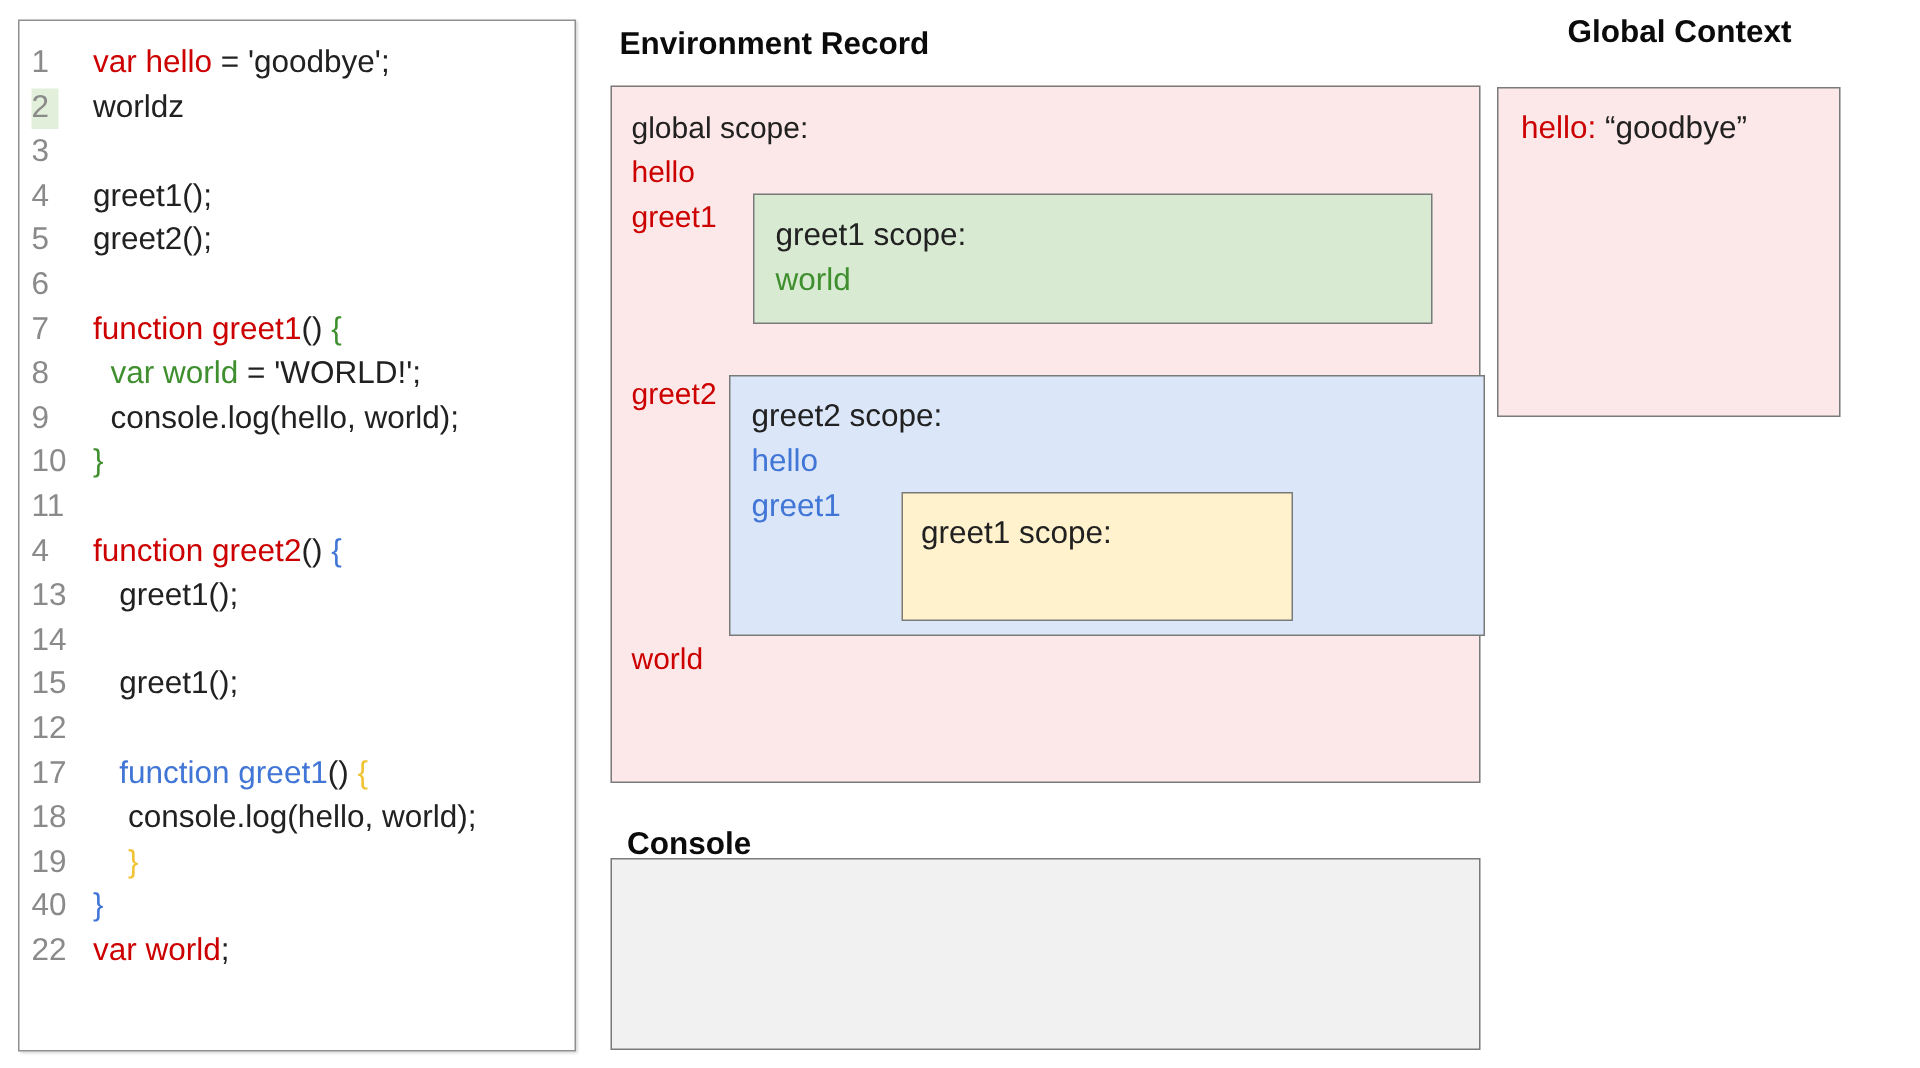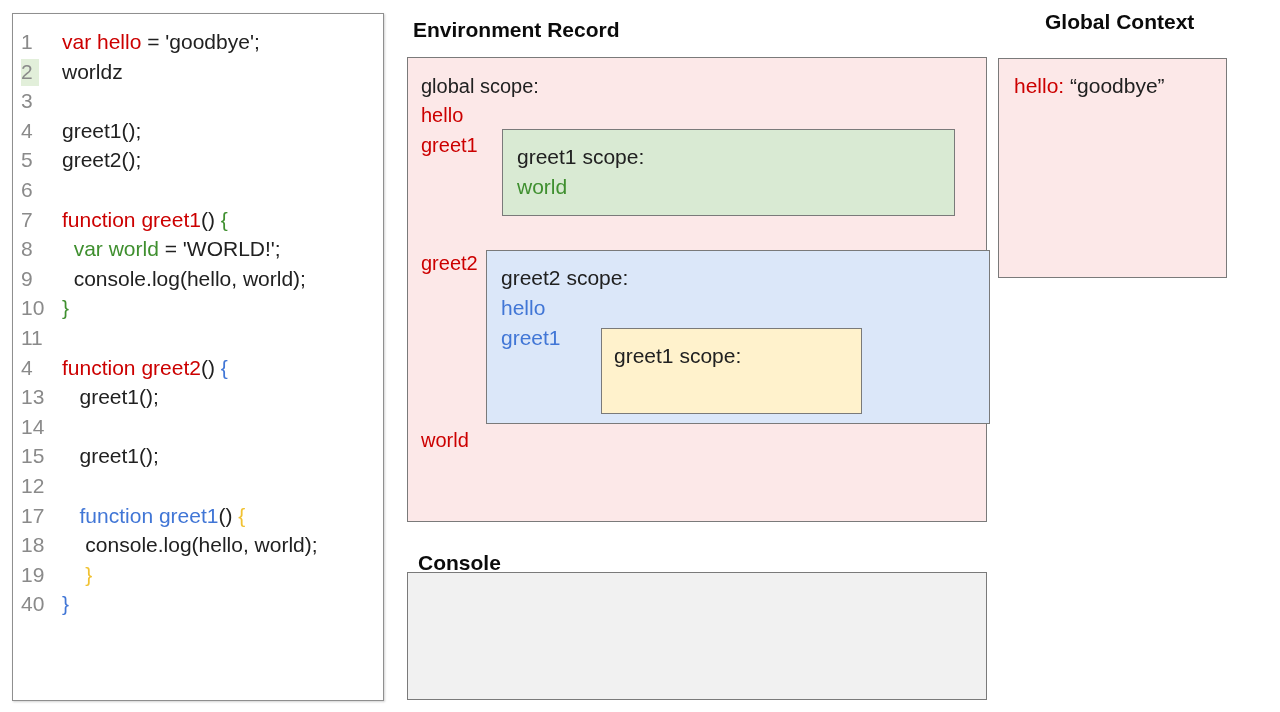--- a/index.html
+++ b/index.html
@@ -128,20 +128,24 @@
           <span class="code"><span class="c-k">    console.log(hello, world);</span></span>
         </div>
         <div class="code-line">
           <span class="ln"><b>19</b></span>
           <span class="code"><span class="c-k">    </span><span class="c-y">}</span></span>
         </div>
         <div class="code-line">
           <span class="ln"><b>40</b></span>
           <span class="code"><span class="c-b">}</span></span>
         </div>
+        <div class="code-line">
+          <span class="ln"><b>22</b></span>
+          <span class="code"><span class="c-r">var world</span><span class="c-k">;</span></span>
+        </div>
       </div>
   </div>
 
   <div class="heading h-env">Environment Record</div>
   <div class="dbox env-box"></div>
 
   <div class="env-label lbl-0 c-black">global scope:</div>
   <div class="env-label lbl-1 c-red">hello</div>
   <div class="env-label lbl-2 c-red">greet1</div>
   <div class="env-label lbl-3 c-red">greet2</div>

